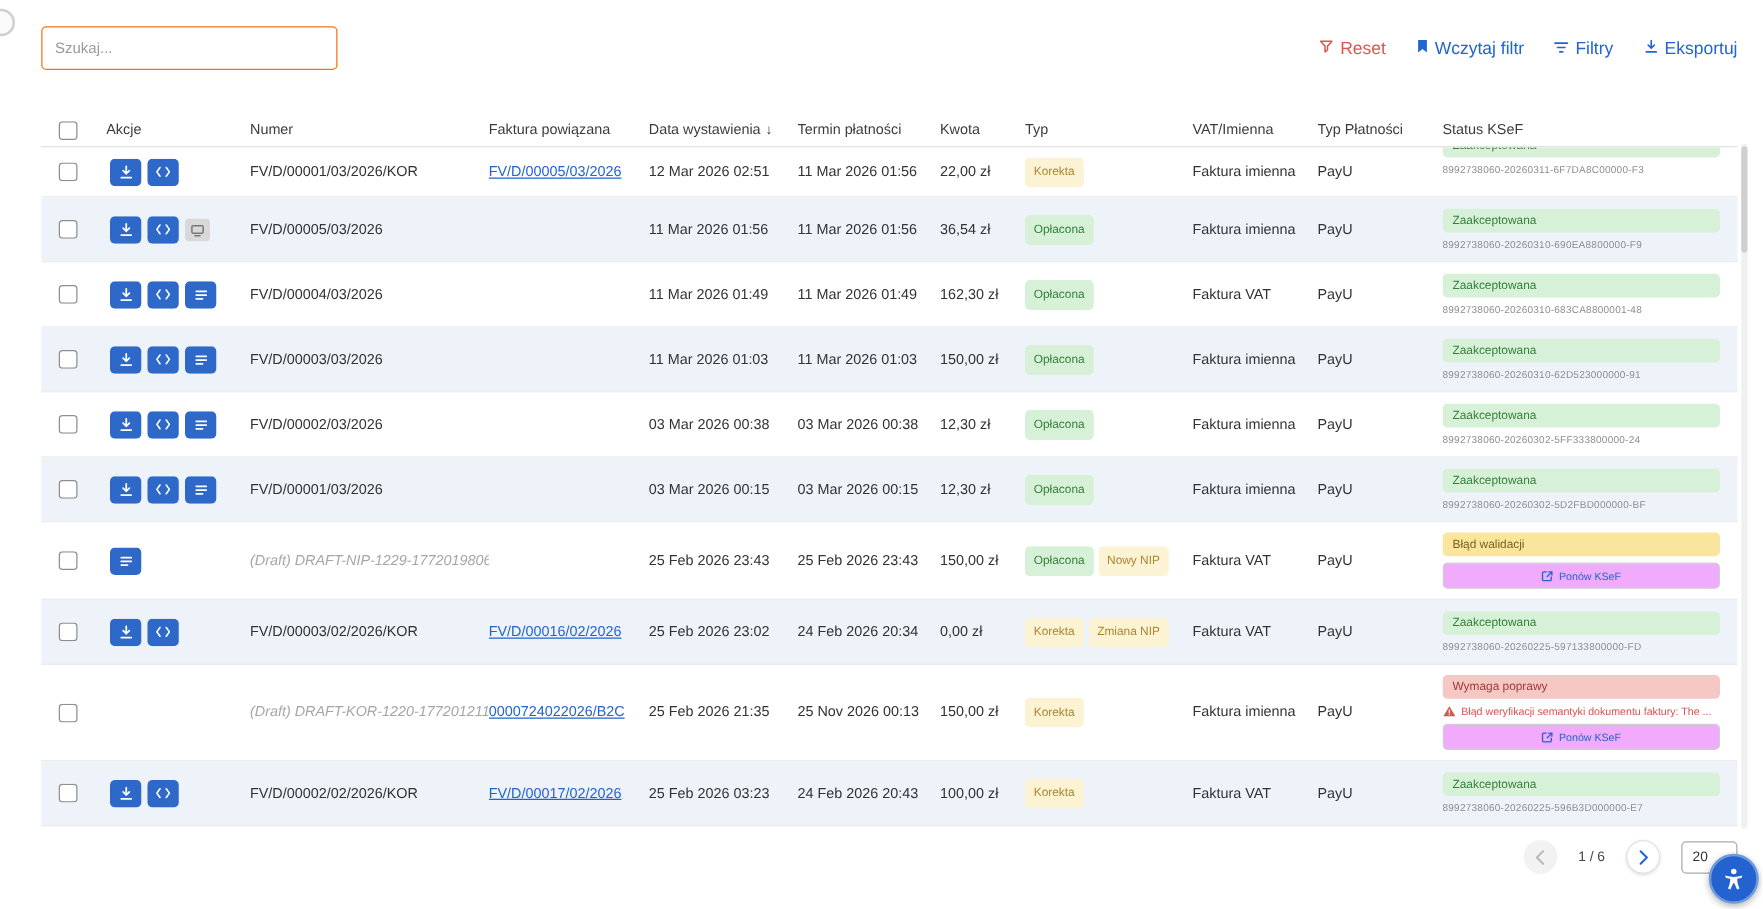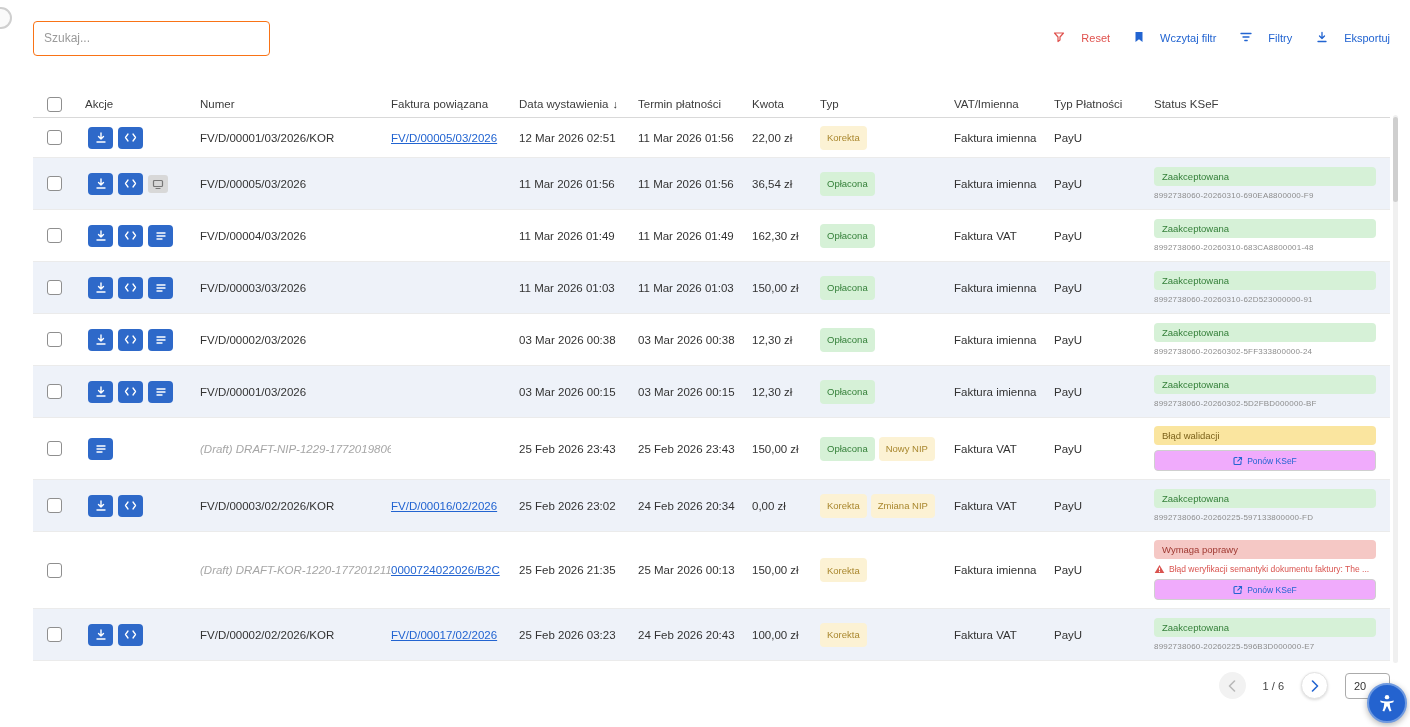--- a/index.html
+++ b/index.html
@@ -27,22 +27,22 @@
     margin-left:26px; width:118px; height:35px; border:1px solid #c9c9c9; border-radius:4px;
     display:flex; align-items:center; justify-content:space-between;
     padding:0 8px; font-size:11.5px; color:#555; cursor:pointer; background:#fff;
     white-space:nowrap; overflow:hidden;
   }
   .caret { font-size:8px; color:#555; margin-left:4px; }
   .toolbar-right {
     margin-left:auto; display:flex; align-items:center; gap:24px;
   }
   .tbtn {
-    display:flex; align-items:center; gap:16px; background:none; border:none;
-    font-size:11px; cursor:pointer; font-family:"Liberation Sans", sans-serif;text-align:right;
+    display:flex; align-items:center; gap:5px; background:none; border:none;
+    font-size:14px; cursor:pointer; font-family:"Liberation Sans", sans-serif;text-align:right;
   }
   .tbtn.blue { color:#2264d1; }
   .tbtn.red { color:#e0524e; }
 
   
   .tablewrap { position:absolute; top:91px; left:33px; width:1357px; }
   .thead, .trow {
     display:grid;
     grid-template-columns:52px 115px 191px 128px 119px 114px 68px 134px 100px 100px 1fr;
     align-items:center;
@@ -200,20 +200,24 @@
         <div class="cell">FV/D/00001/03/2026/KOR</div>
         <div class="cell"><a class="link">FV/D/00005/03/2026</a></div>
         <div class="cell">12 Mar 2026 02:51</div>
         <div class="cell">11 Mar 2026 01:56</div>
         <div class="cell">22,00 zł</div>
         <div class="cell badges-cell">
           <span class="badge warning">Korekta</span>
         </div>
         <div class="cell">Faktura imienna</div>
         <div class="cell">PayU</div>
+        <div class="cell status-col">
+          <div class="badge-status success">Zaakceptowana</div>
+          <div class="ksef-num">8992738060-20260311-6F7DA8C00000-F3</div>
+        </div>
       </div>
       <div class="trow alt">
         <div class="cell check-cell"><span class="checkbox"></span></div>
         <div class="cell actions-cell">
           <button class="abtn">
             <svg width="12" height="12" viewBox="0 0 12 12">
               <path d="M6 1v6M3.5 4.5L6 7l2.5-2.5M2 10h8" stroke="#fff" stroke-width="1.4" fill="none" stroke-linecap="round" stroke-linejoin="round"></path>
             </svg>
           </button>
           <button class="abtn">
@@ -438,21 +442,21 @@
           <div class="badge-status success">Zaakceptowana</div>
           <div class="ksef-num">8992738060-20260225-597133800000-FD</div>
         </div>
       </div>
       <div class="trow">
         <div class="cell check-cell"><span class="checkbox"></span></div>
         <div class="cell actions-cell"></div>
         <div class="cell draft">(Draft) DRAFT-KOR-1220-1772012110</div>
         <div class="cell"><a class="link">0000724022026/B2C</a></div>
         <div class="cell">25 Feb 2026 21:35</div>
-        <div class="cell">25 Mar 2026 00:13</div>
+        <div class="cell">25 Nov 2026 00:13</div>
         <div class="cell">150,00 zł</div>
         <div class="cell badges-cell">
           <span class="badge warning">Korekta</span>
         </div>
         <div class="cell">Faktura imienna</div>
         <div class="cell">PayU</div>
         <div class="cell status-col">
           <div class="badge-status error">Wymaga poprawy</div>
           <div class="err-line">
             <svg width="11" height="10" viewBox="0 0 12 11">

